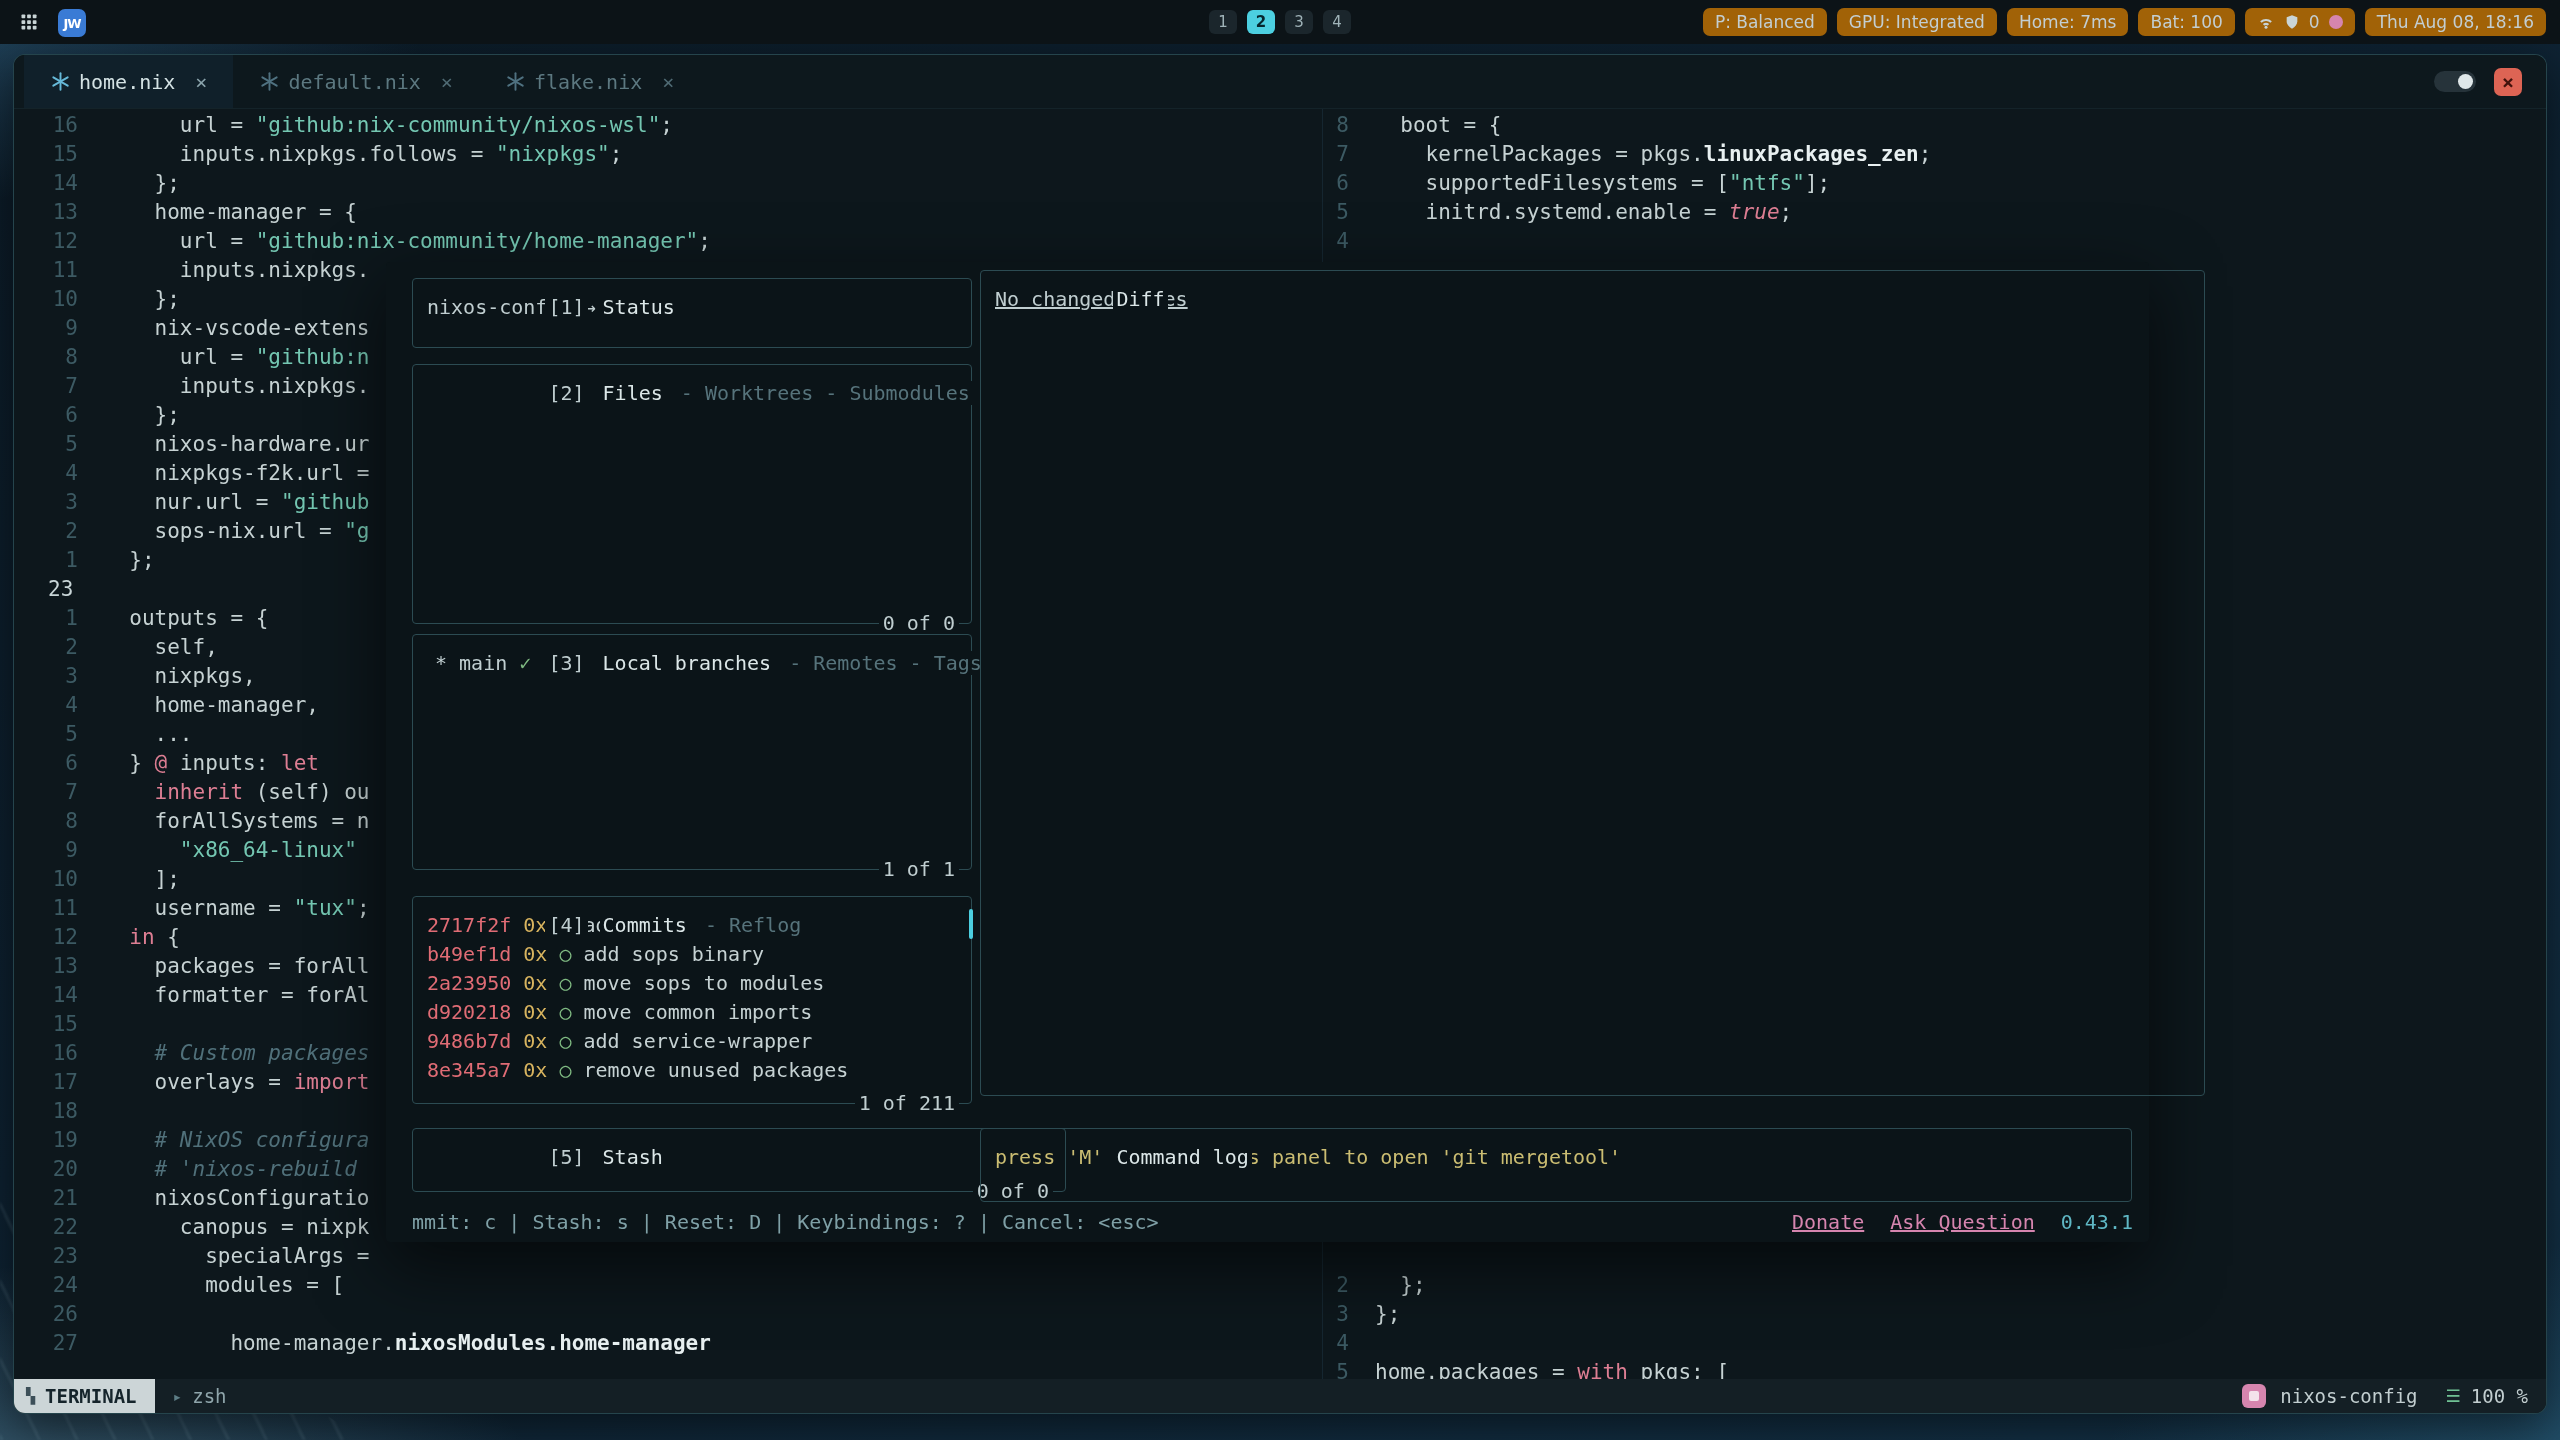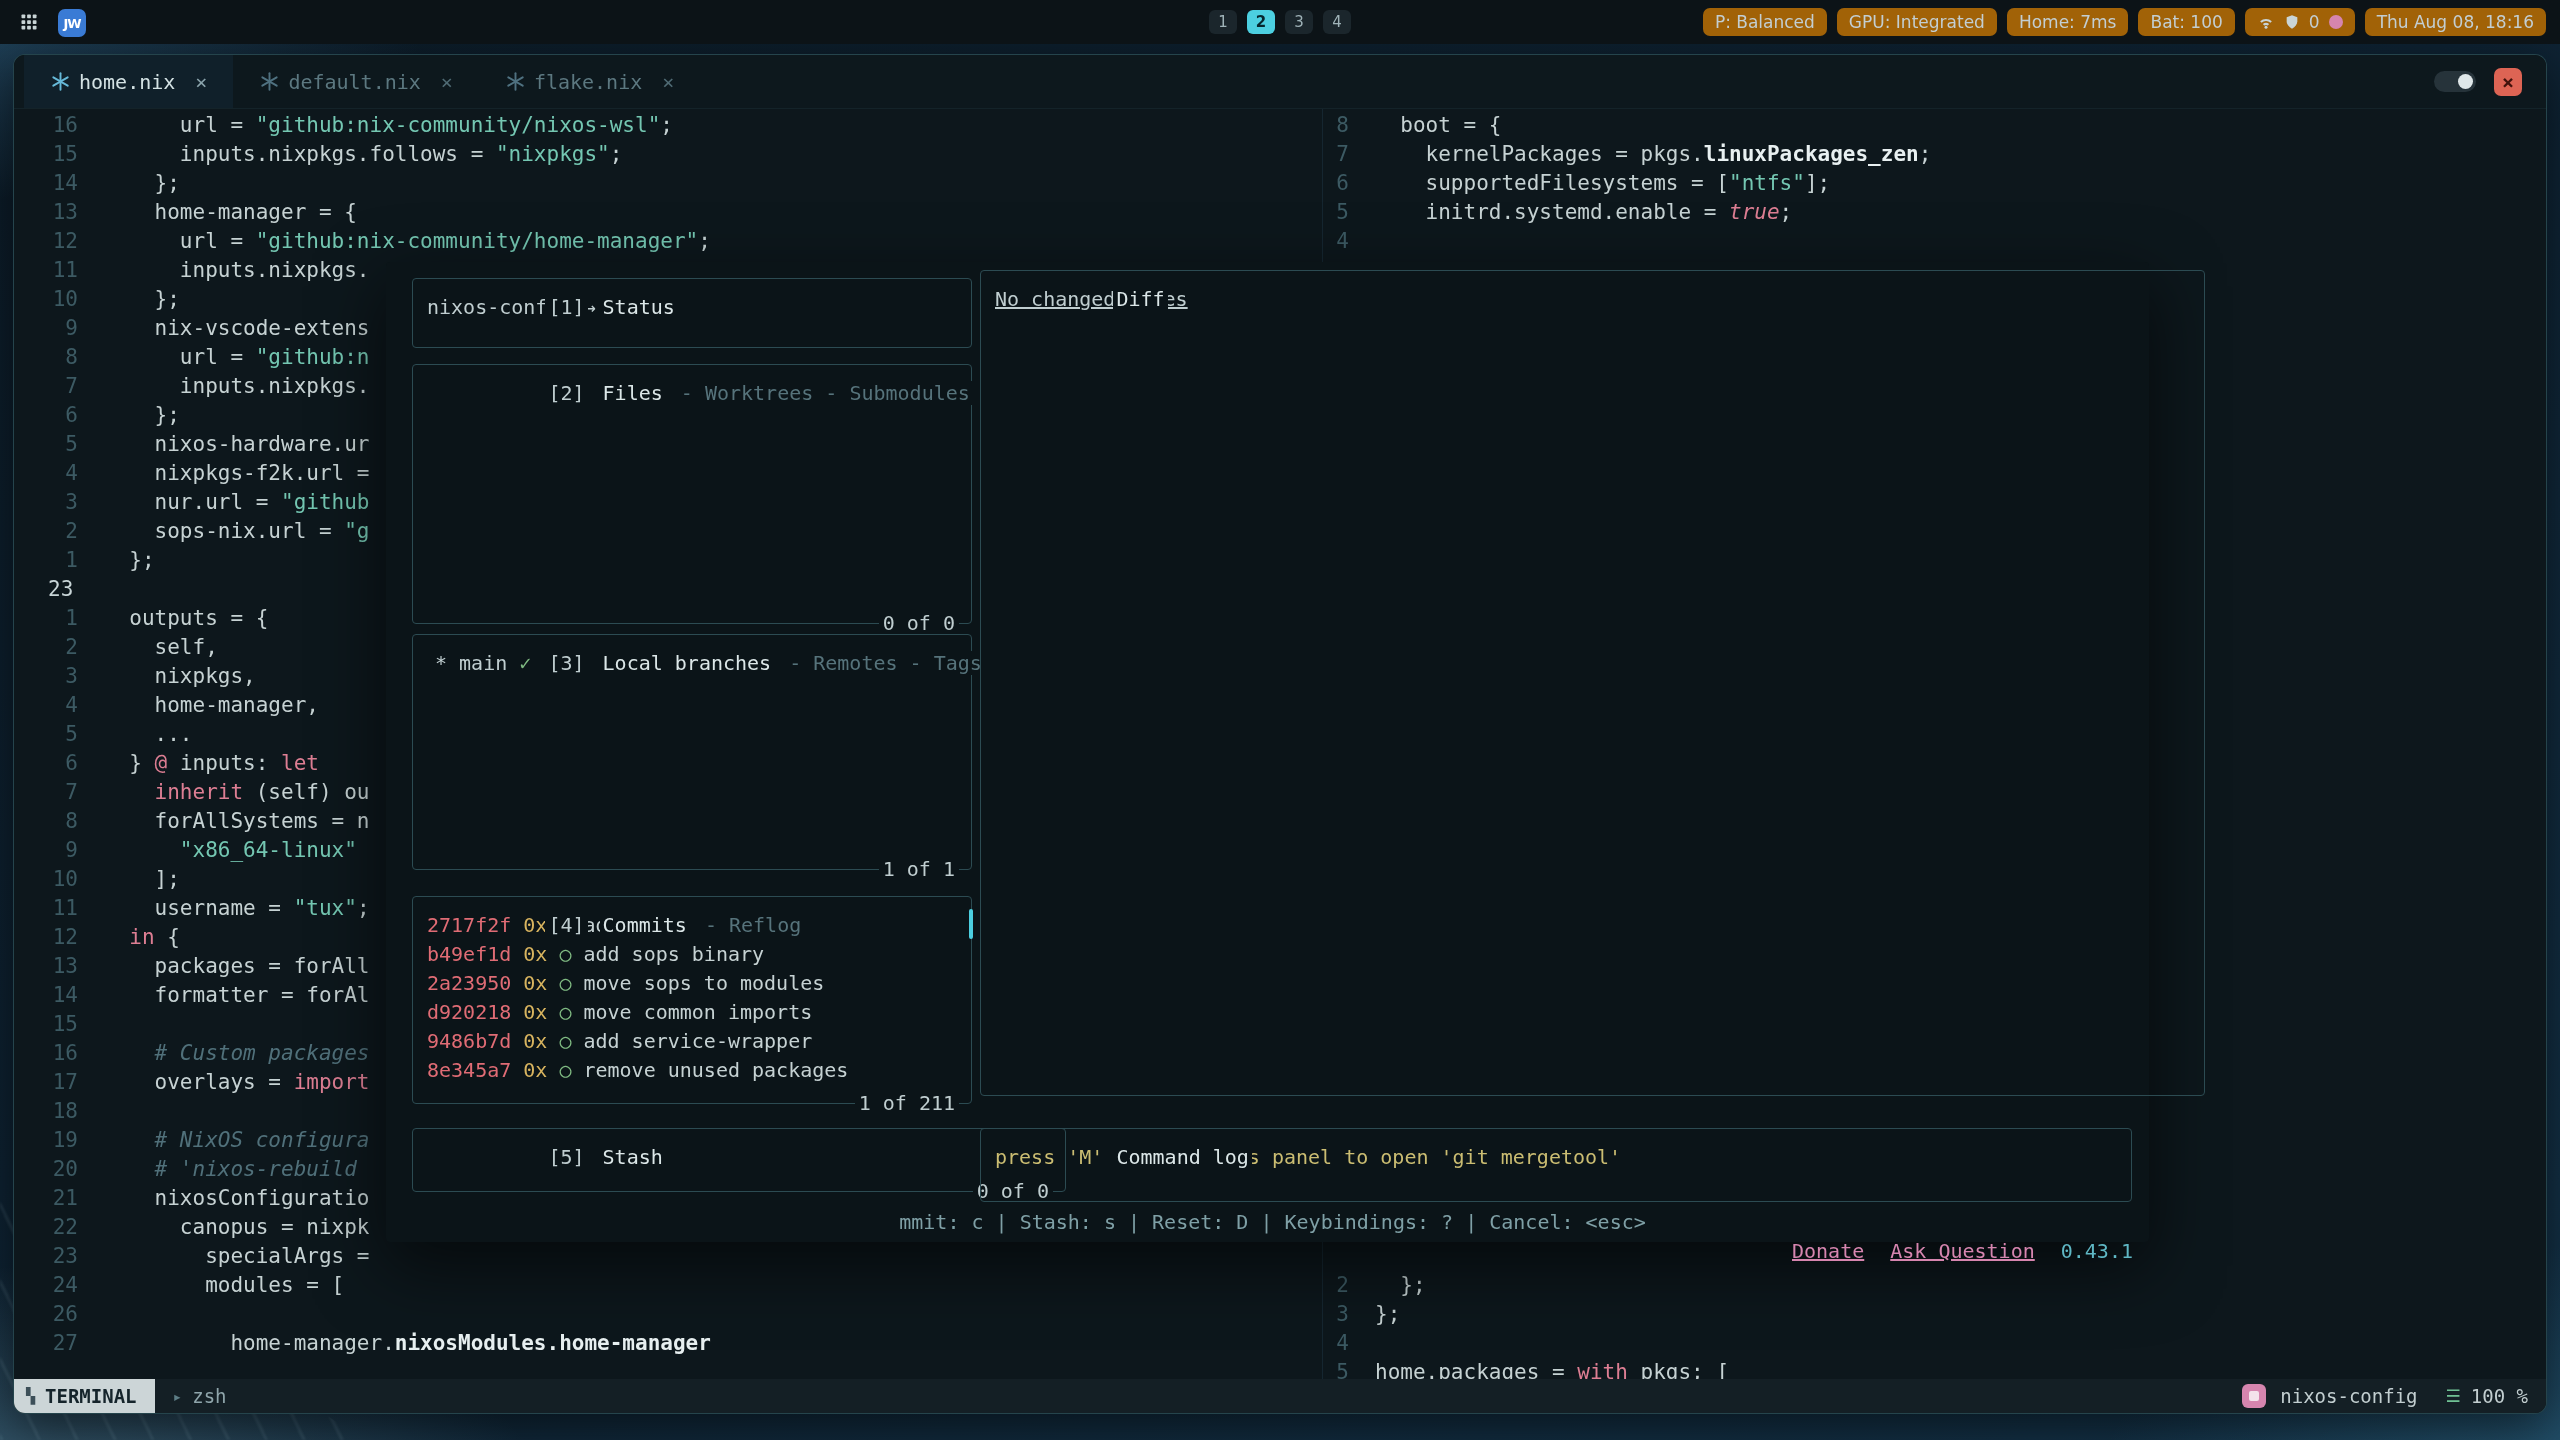--- a/index.html
+++ b/index.html
@@ -93,21 +93,21 @@
   #p-cmdlog{left:594px;top:866px;width:1152px;height:74px;}
   .crow{display:flex;height:29px;gap:12px;}
   .chash{color:#e06c75;}
   .cauth{color:#d8b45f;}
   .cdot{color:#7fba82;}
   .cmsg{color:#c6d2d3;}
   .brow{display:flex;gap:12px;padding-left:8px;}
   .bcheck{color:#7fba82;}
   #commits-scroll{position:absolute;right:-2px;top:12px;width:4px;height:30px;background:#4ccfe0;border-radius:2px;}
   #cmdlog-text{color:#cbbd72;}
-  #lg-options{position:absolute;left:26px;right:16px;top:946px;height:29px;display:flex;align-items:center;flex-direction:column;}
+  #lg-options{position:absolute;left:26px;right:16px;top:946px;height:29px;display:flex;align-items:center;}
   #lg-keys{color:#7fa0a6;white-space:pre;}
   #lg-right{margin-left:auto;display:flex;gap:26px;align-items:center;}
   .lg-link{color:#d685af;text-decoration:underline;text-align:center;}
   #lg-version{color:#5fb7c4;}
 
   
   #statusline{position:absolute;left:0;bottom:0;width:100%;height:34px;background:#141f25;
     display:flex;align-items:center;font-size:19px;color:#8fa5ab;}
   #mode-seg{height:100%;display:flex;align-items:center;gap:10px;background:#ccd5d7;color:#15242b;
     font-weight:bold;padding:0 18px 0 12px;}

